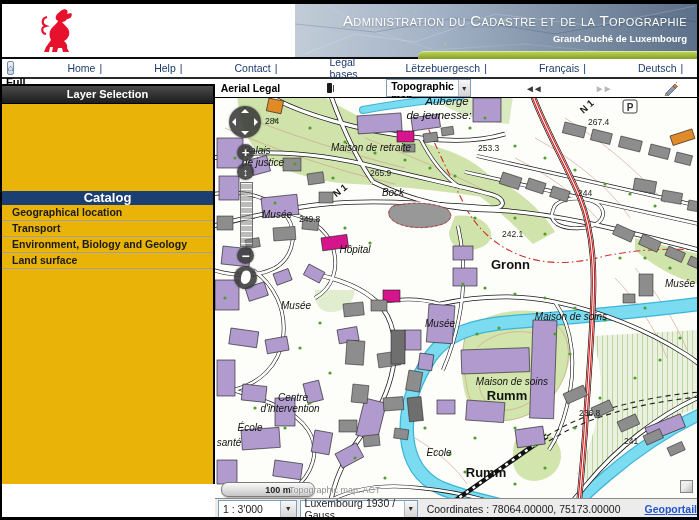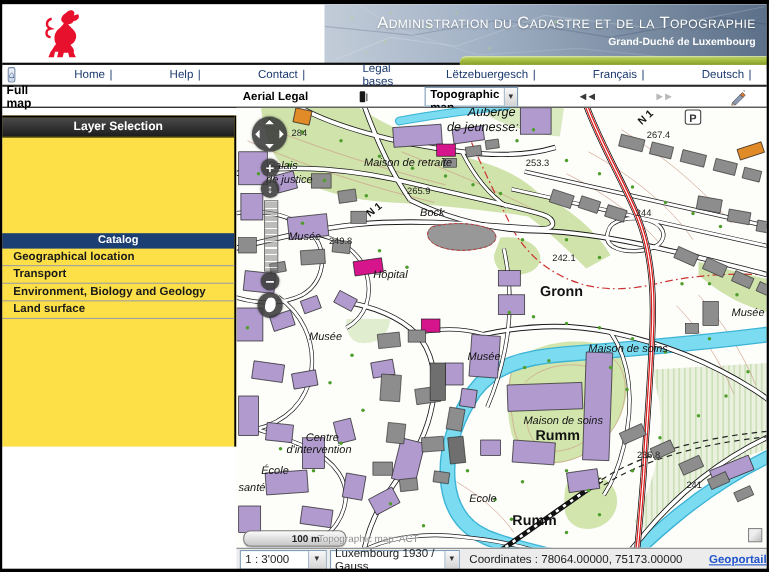--- a/index.html
+++ b/index.html
@@ -45,24 +45,24 @@
   .tbsel .chev,.sel .chev{margin-left:auto;width:15px;height:100%;background:linear-gradient(#f8f8f8,#d4d4d4);
       border-left:1px solid #a8b8cc;display:flex;align-items:center;justify-content:center;font-size:7px;color:#333;}
   .navarr{font-size:10px;letter-spacing:-2px;margin-left:8px;cursor:pointer;}
   .arr-back{color:#3a3a3a;} .arr-fwd{color:#b8b8b8;}
   .pencil{margin-left:7px;cursor:pointer;display:flex;}
   #search{width:132px;height:14px;margin-left:8px;border:1px solid #7f9db9;font-size:9.5px;
       font-family:"Liberation Sans",sans-serif;color:#333;padding:0 2px;}
   #search::placeholder{color:#9a9a9a;}
   .linklbl{font-weight:bold;font-size:11px;margin-left:7px;margin-right:11px;color:#000;cursor:pointer;text-align:right;}
   
-  #sidebar{position:absolute;left:2px;top:105px;width:211px;height:301px;background:#fde047;border-right:2px solid #000;}
+  #sidebar{position:absolute;left:2px;top:84px;width:211px;height:400px;background:#eab308;border-right:2px solid #000;}
   .layer-h{height:17px;background:linear-gradient(#4a4a4a,#1d1d1d);border-top:2px solid #000;border-bottom:1px solid #000;
       color:#fff;font-weight:bold;font-size:11px;text-align:center;line-height:17px;}
-  .cat-h{margin-top:87px;height:14px;background:#1b3e73;color:#fff;font-weight:bold;font-size:10px;
+  .cat-h{margin-top:87px;height:14px;background:#1b3e73;color:#fff;font-weight:bold;font-size:13px;
       text-align:center;line-height:14px;}
   .cat-item{height:15px;line-height:15px;font-size:10.5px;font-weight:bold;color:#1a1a1a;
       padding-left:10px;border-bottom:1px solid #a0a0a0;cursor:pointer;}
   
   #map{position:absolute;left:215px;top:98px;width:482px;height:400px;background:#fdfdfa;overflow:hidden;}
   .rc{stroke:#1a1a1a;stroke-width:4.8;fill:none;}
   .rf{stroke:#fff;stroke-width:3.3;fill:none;}
   .rc2{stroke:#1a1a1a;stroke-width:3.8;fill:none;}
   .rf2{stroke:#fff;stroke-width:2.6;fill:none;}
   .rrc{stroke:#111;stroke-width:5.6;fill:none;} .rrw{stroke:#fff;stroke-width:4.2;fill:none;}

